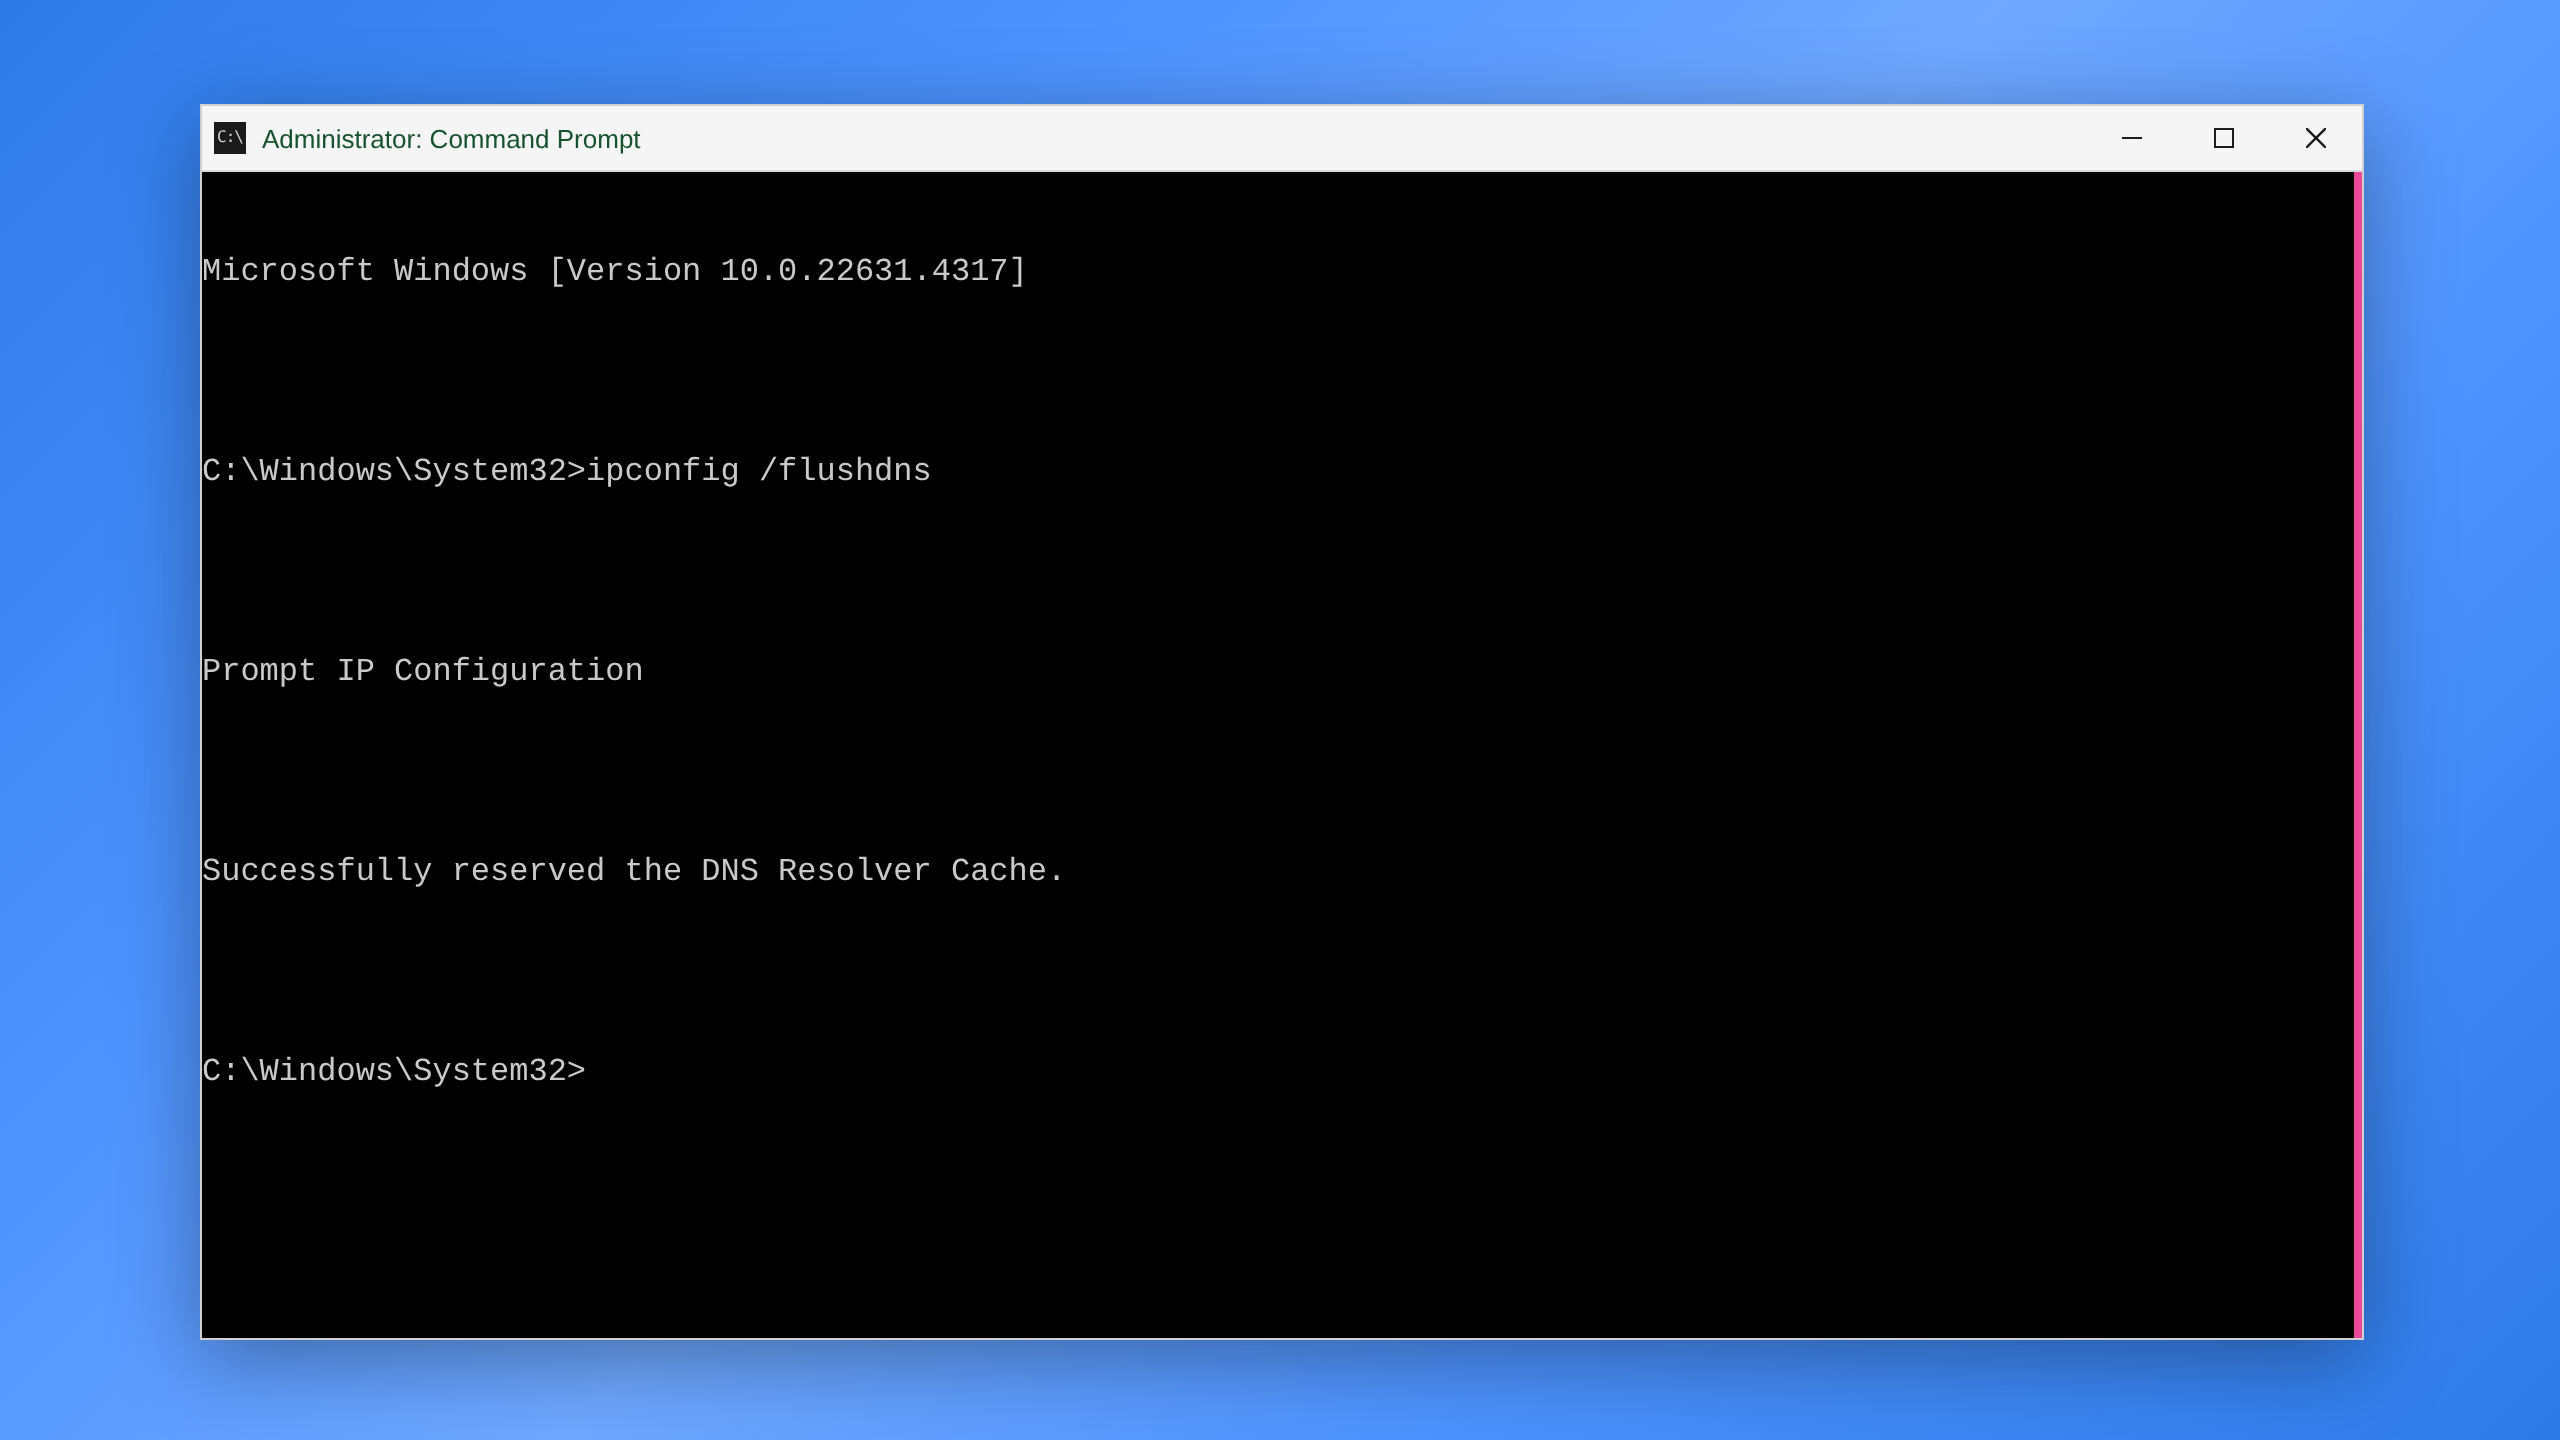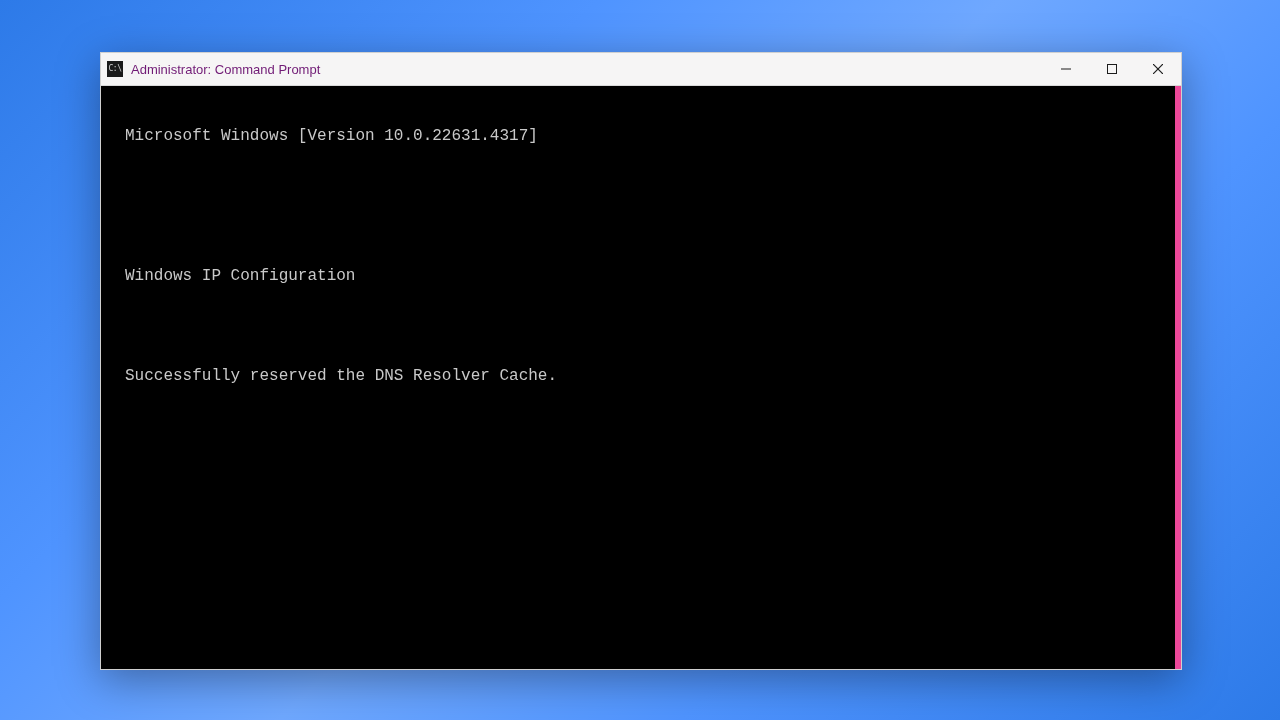--- a/index.html
+++ b/index.html
@@ -46,21 +46,21 @@
     justify-content:center;
     margin-right:8px;
   }
   .app-icon span{
     font:8px/1 Consolas,monospace;
     color:#d0d0d0;
     letter-spacing:-.5px;
   }
   .title-text{
     font-size:13px;
-    color:#701a75;
+    color:#14532d;
   }
   .win-controls{
     margin-left:auto;
     display:flex;
     height:100%;
   }
   .win-btn{
     width:46px;
     height:100%;
     display:flex;
@@ -70,22 +70,21 @@
   }
   .win-btn svg{display:block}
   #terminal{
     flex:1;
     background:#000;
     color:#c9c9c9;
     font:16px/20px Consolas,"Courier New",monospace;
     padding:0 0 0 0;
     white-space:pre;
     overflow:hidden;
-    border-right:6px solid #ec4899;
-    margin-left:24px;
+    border-right:4px solid #ec4899;
   }
   .tline{white-space:pre}
 </style>
 </head>
 <body>
 
 <div id="desktop">
 
   <div id="window">
 
@@ -111,21 +110,23 @@
             <line x1="0" y1="0" x2="10" y2="10" stroke="currentColor" stroke-width="1.2"></line>
             <line x1="10" y1="0" x2="0" y2="10" stroke="currentColor" stroke-width="1.2"></line>
           </svg>
         </div>
       </div>
     </div>
 
     <div id="terminal">
       <div class="tline">Microsoft Windows [Version 10.0.22631.4317]</div>
       <div class="tline"></div>
+      <div class="tline">C:\Windows\System32&gt;ipconfig /flushdns</div>
       <div class="tline"></div>
-      <div class="tline">Windows IP Configuration</div>
+      <div class="tline">Prompt IP Configuration</div>
       <div class="tline"></div>
       <div class="tline">Successfully reserved the DNS Resolver Cache.</div>
       <div class="tline"></div>
+      <div class="tline">C:\Windows\System32&gt;</div>
     </div>
 
   </div>
 </div>
 
 </body></html>

